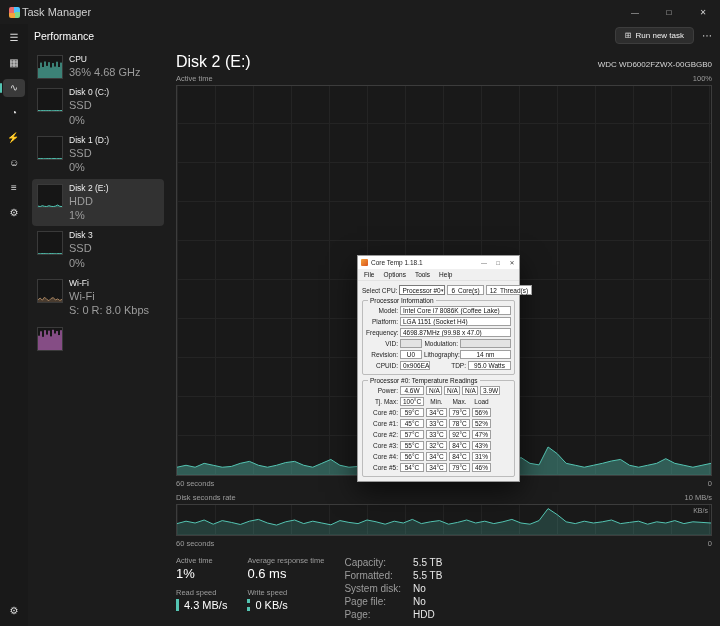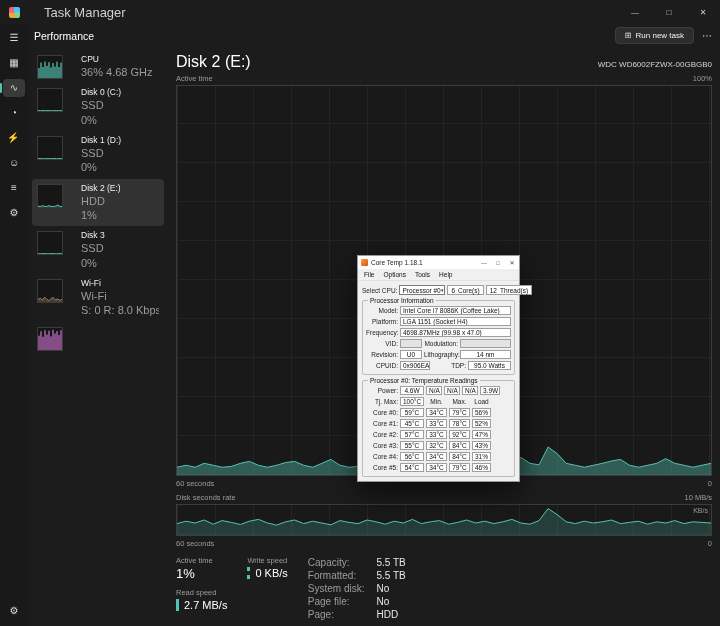--- a/index.html
+++ b/index.html
@@ -3,21 +3,21 @@
 <meta charset="utf-8">
 <style>
   *{box-sizing:border-box;margin:0;padding:0;-webkit-font-smoothing:antialiased}
   html,body{width:720px;height:626px;background:#000;font-family:"Liberation Sans",sans-serif}
   .app{width:720px;height:626px;background:#1c1c1c;color:#e8e8e8;position:relative;display:flex;flex-direction:column;overflow:hidden}
 
   
   .titlebar{flex:0 0 24px;display:flex;align-items:center}
   .app-icon{width:11px;height:11px;margin-left:9px;border-radius:2px;
     background:conic-gradient(#4cc2ff 0 25%,#7bd88a 25% 50%,#f2a33c 50% 75%,#e86a6a 75% 100%)}
-  .win-title{font-size:13px;color:#cfcfcf;margin-left:24px}
+  .win-title{font-size:11px;color:#cfcfcf;margin-left:2px}
   .win-controls{margin-left:auto;display:flex;height:100%}
   .wc{width:34px;height:100%;background:none;border:none;color:#cfcfcf;font-size:8px;cursor:default;font-family:inherit}
 
   .body{flex:1;display:flex;min-height:0}
 
   
   .rail{flex:0 0 28px;background:#191919;display:flex;flex-direction:column;align-items:center;padding:5px 0 6px;gap:7px}
   .rail-btn{width:22px;height:18px;border:none;background:none;color:#dcdcdc;font-size:10px;line-height:18px;
     border-radius:4px;position:relative;padding:0;font-family:inherit}
   .rail-btn.selected{background:#3a3a3a}
@@ -32,21 +32,21 @@
   .header-actions{margin-left:auto;display:flex;align-items:center;gap:8px}
   .run-task{display:flex;align-items:center;gap:4px;background:#2d2d2d;border:1px solid #3d3d3d;border-radius:4px;
     color:#f0f0f0;font-size:8px;padding:3px 9px;font-family:inherit}
   .run-icon{font-size:8px;color:#e0e0e0}
   .more-btn{background:none;border:none;color:#dcdcdc;font-size:10px;font-family:inherit}
 
   .content{flex:1;display:flex;min-height:0}
 
   
   .sidebar{flex:0 0 140px;padding:3px 4px;overflow:hidden}
-  .side-item{display:flex;gap:18px;padding:4px 5px;border-radius:4px;align-items:flex-start}
+  .side-item{display:flex;gap:6px;padding:4px 5px;border-radius:4px;align-items:flex-start}
   .side-item.selected{background:#323232}
   .thumb{width:26px;height:24px;flex:0 0 26px;border:1px solid #3a3a3a;background:#161616;position:relative;overflow:hidden;margin-top:1px}
   .side-text{min-width:0}
   .side-title{font-size:8.5px;color:#f0f0f0;line-height:1.3;white-space:nowrap}
   .side-sub{font-size:11px;color:#9c9c9c;line-height:1.3;white-space:nowrap;overflow:hidden}
 
   
   .main{flex:1;display:flex;flex-direction:column;padding:2px 8px 6px 8px;min-width:0}
   .main-head{display:flex;align-items:flex-end;margin-top:4px}
   .main-title{font-size:16px;font-weight:400;color:#fff}
@@ -302,24 +302,28 @@
           </div>
 
           <div class="stats">
             <div class="stat-col">
               <div class="pair">
                 <div class="stat-label">Active time</div>
                 <div class="stat-value">1%</div>
               </div>
               <div class="pair">
                 <div class="stat-label">Read speed</div>
-                <div class="speed-box">2.7 MB/s</div>
+                <div class="speed-box">4.3 MB/s</div>
               </div>
             </div>
             <div class="stat-col">
+              <div class="pair">
+                <div class="stat-label">Average response time</div>
+                <div class="stat-value">0.6 ms</div>
+              </div>
               <div class="pair">
                 <div class="stat-label">Write speed</div>
                 <div class="speed-box dotted">0 KB/s</div>
               </div>
             </div>
             <div class="details">
               <span class="lbl">Capacity:</span>
               <span class="val">5.5 TB</span>
               <span class="lbl">Formatted:</span>
               <span class="val">5.5 TB</span>

